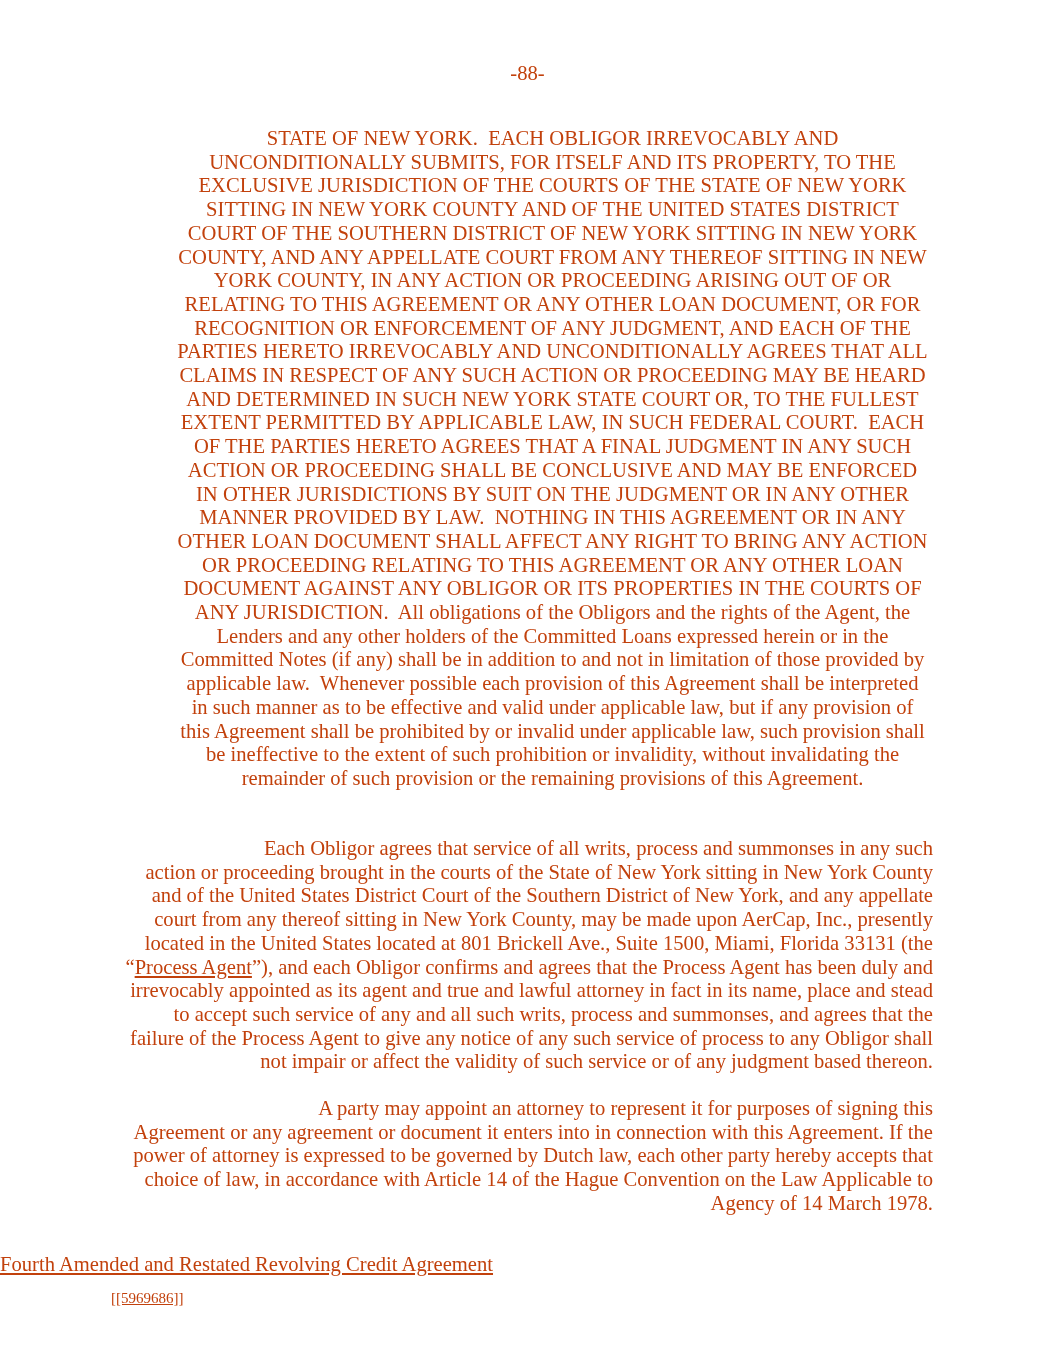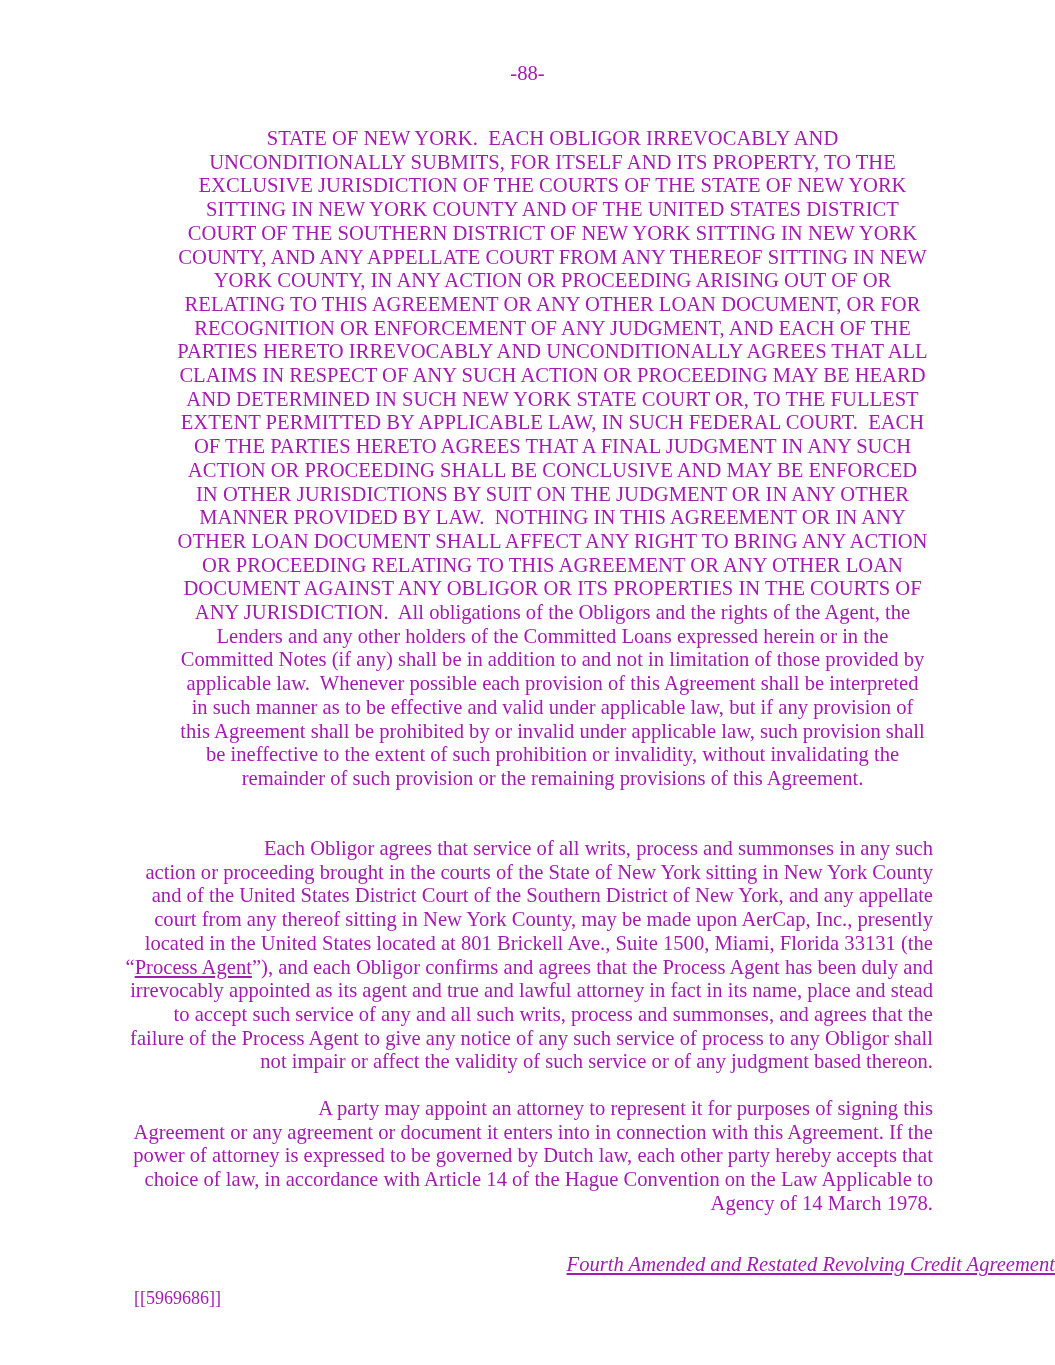--- a/index.html
+++ b/index.html
@@ -5,21 +5,21 @@
   html, body {
     margin: 0;
     padding: 0;
     background: #ffffff;
   }
   .page {
     position: relative;
     width: 1055px;
     height: 1365px;
     background: #ffffff;
-    color: #a21caf;
+    color: #c2410c;
     font-family: "Liberation Serif", "DejaVu Serif", serif;
     font-size: 20.6px;
     line-height: 23.7px;
     overflow: hidden;
   }
   .page-number {
     position: absolute;
     top: 62px;
     left: 0;
     width: 1055px;
@@ -42,30 +42,30 @@
     text-align: right;
     white-space: pre-wrap;
   }
   .para-process-agent { top: 837px; }
   .para-attorney      { top: 1097px; }
   .footer-line {
     position: absolute;
     top: 1253px;
     left: 0;
     width: 1055px;
-    text-align: right;
-    font-style: italic;
+    text-align: left;
   }
   .underline { text-decoration: underline; }
   .doc-id {
     position: absolute;
     top: 1290px;
-    left: 134px;
-    font-size: 18px;
+    left: 111px;
+    font-size: 15px;
     line-height: 16px;
+    text-decoration: underline;
   }
 </style>
 </head>
 <body>
 
 <div class="page">
 
   <div class="page-number">-88-</div>
 
   <div class="block-quote"><span>STATE OF NEW YORK.  EACH OBLIGOR IRREVOCABLY AND UNCONDITIONALLY SUBMITS, FOR ITSELF AND ITS PROPERTY, TO THE EXCLUSIVE JURISDICTION OF THE COURTS OF THE STATE OF NEW YORK SITTING IN NEW YORK COUNTY AND OF THE UNITED STATES DISTRICT COURT OF THE SOUTHERN DISTRICT OF NEW YORK SITTING IN NEW YORK COUNTY, AND ANY APPELLATE COURT FROM ANY THEREOF SITTING IN NEW YORK COUNTY, IN ANY ACTION OR PROCEEDING ARISING OUT OF OR RELATING TO THIS AGREEMENT OR ANY OTHER LOAN DOCUMENT, OR FOR RECOGNITION OR ENFORCEMENT OF ANY JUDGMENT, AND EACH OF THE PARTIES HERETO IRREVOCABLY AND UNCONDITIONALLY AGREES THAT ALL CLAIMS IN RESPECT OF ANY SUCH ACTION OR PROCEEDING MAY BE HEARD AND DETERMINED IN SUCH NEW YORK STATE COURT OR, TO THE FULLEST EXTENT PERMITTED BY APPLICABLE LAW, IN SUCH FEDERAL COURT.  EACH OF THE PARTIES HERETO AGREES THAT A FINAL JUDGMENT IN ANY SUCH ACTION OR PROCEEDING SHALL BE CONCLUSIVE AND MAY BE ENFORCED IN OTHER JURISDICTIONS BY SUIT ON THE JUDGMENT OR IN ANY OTHER MANNER PROVIDED BY LAW.  NOTHING IN THIS AGREEMENT OR IN ANY OTHER LOAN DOCUMENT SHALL AFFECT ANY RIGHT TO BRING ANY ACTION OR PROCEEDING RELATING TO THIS AGREEMENT OR ANY OTHER LOAN DOCUMENT AGAINST ANY OBLIGOR OR ITS PROPERTIES IN THE COURTS OF ANY JURISDICTION.</span><span>  All obligations of the Obligors and the rights of the Agent, the Lenders and any other holders of the Committed Loans expressed herein or in the Committed Notes (if any) shall be in addition to and not in limitation of those provided by applicable law.  Whenever possible each provision of this Agreement shall be interpreted in such manner as to be effective and valid under applicable law, but if any provision of this Agreement shall be prohibited by or invalid under applicable law, such provision shall be ineffective to the extent of such prohibition or invalidity, without invalidating the remainder of such provision or the remaining provisions of this Agreement.</span></div>

